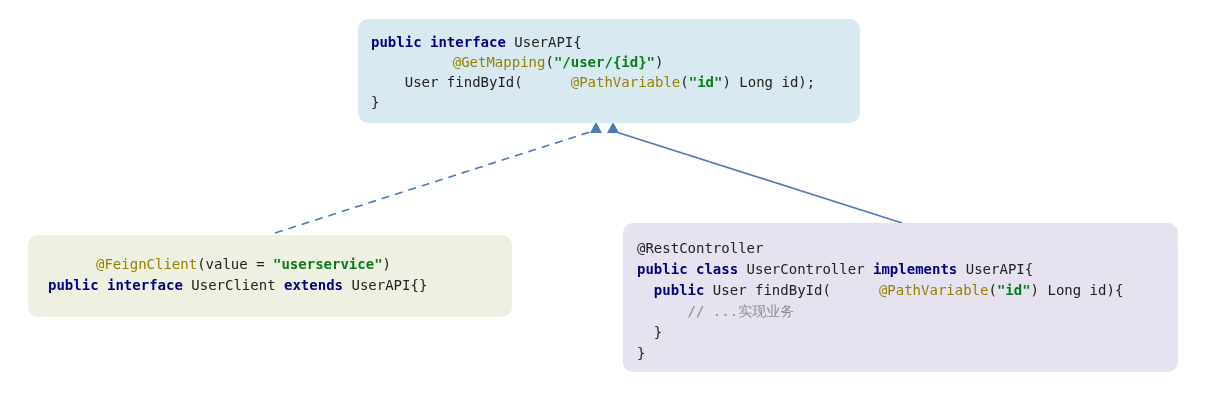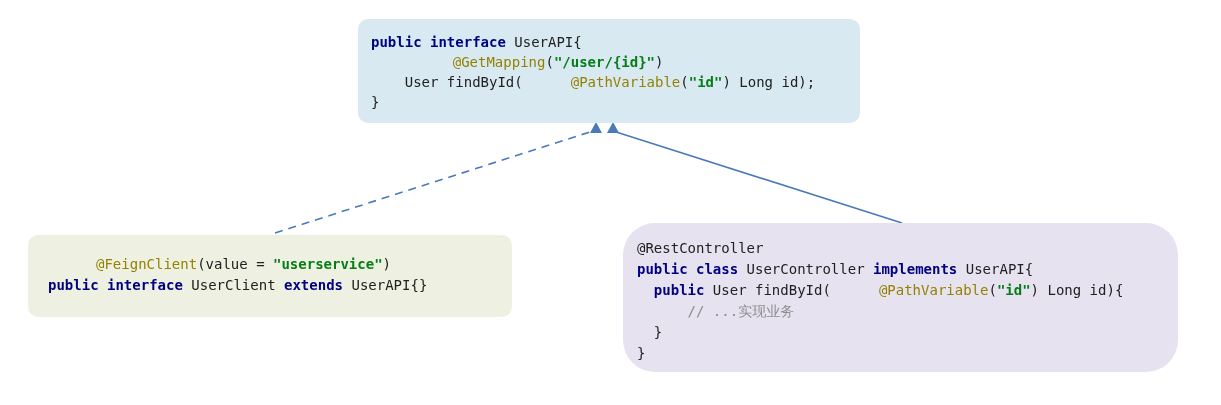--- a/index.html
+++ b/index.html
@@ -54,21 +54,20 @@
     background: var(--client-box-bg, #eef1e1);
     padding: 19px 0 0 20px;
     line-height: 21px;
   }
   .box-controller {
     left: 623px; top: 223px;
     width: 555px; height: 149px;
     background: var(--controller-box-bg, #e7e2ef);
     padding: 15px 0 0 14px;
     line-height: 21px;
-    border-radius: 32px;
   }
   .code-line { white-space: pre; }
   .tok-kw      { color: var(--keyword, #000080); font-weight: bold; }
   .tok-anno    { color: var(--annotation, #938200); padding-left: 48px; }
   .tok-str     { color: var(--string, #067d17); font-weight: bold; }
   .tok-plain   { color: var(--plain, #212121); }
   .tok-comment { color: var(--comment, #8c8c8c); }
 </style>
 </head>
 <body>

